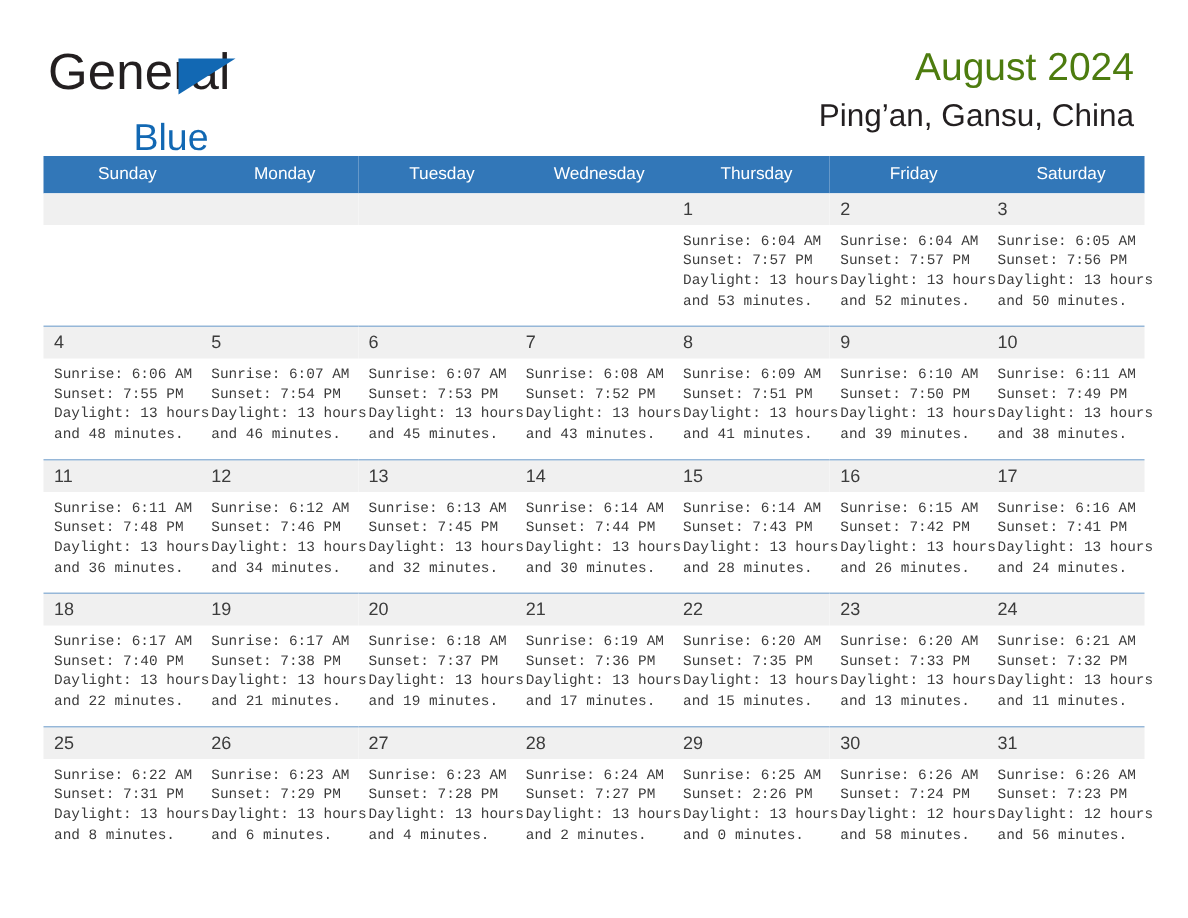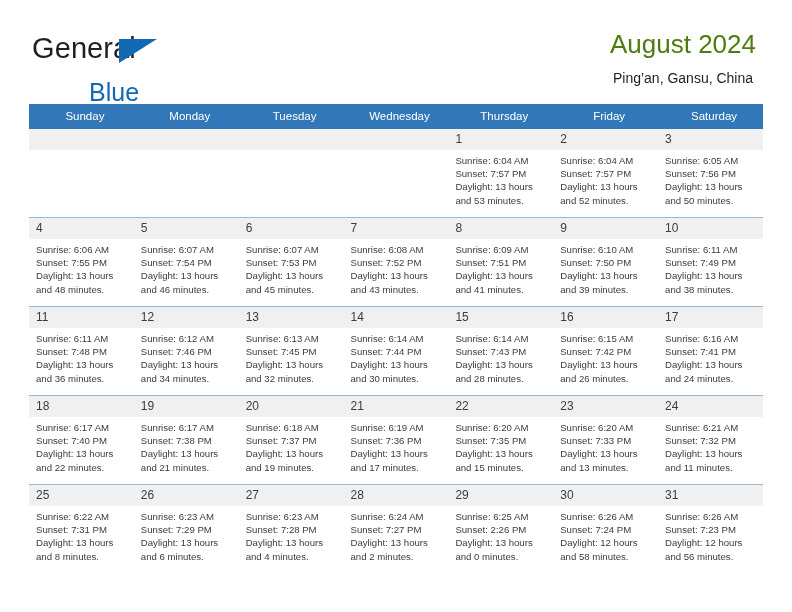--- a/index.html
+++ b/index.html
@@ -34,21 +34,21 @@
     position: absolute;
     left: 32px;
     top: 34px;
     width: 230px;
     height: 52px;
   }
   .brand-general {
     position: absolute;
     left: 0;
     top: 0;
-    font-size: 29px;
+    font-size: 34px;
     color: #231f20;
     letter-spacing: 0.1px;
     line-height: 28px;
     font-family: "Liberation Sans", sans-serif;
     text-align: center;
   }
   .brand-triangle {
     position: absolute;
     left: 87px;
     top: 5px;
@@ -74,26 +74,25 @@
     top: 26px;
     text-align: right;
   }
   .cal-title {
     font-size: 26px;
     color: #4d7c0f;
     line-height: 36px;
     white-space: nowrap;
   }
   .cal-subtitle {
-    font-size: 14px;
+    font-size: 21px;
     color: #231f20;
     line-height: 20px;
     margin-top: 6px;
     white-space: nowrap;
-    text-align: center;
   }
 
   
   .calendar {
     position: absolute;
     left: 29px;
     top: 104px;
     width: 734px;
     border-collapse: collapse;
     table-layout: fixed;
@@ -130,20 +129,21 @@
     color: #3c3c3c;
     padding: 3px 0 4px 7px;
     height: 14px;
     line-height: 14px;
   }
   td.empty .daynum {
     color: transparent;
   }
   .cellbody {
     padding: 4px 6px 0 7px;
+    font-family: Liberation Mono, monospace;
   }
   .cellbody div {
     font-size: 9.6px;
     line-height: 13.2px;
     color: #3c3c3c;
     white-space: nowrap;
   }
 </style>
 </head>
 <body>

